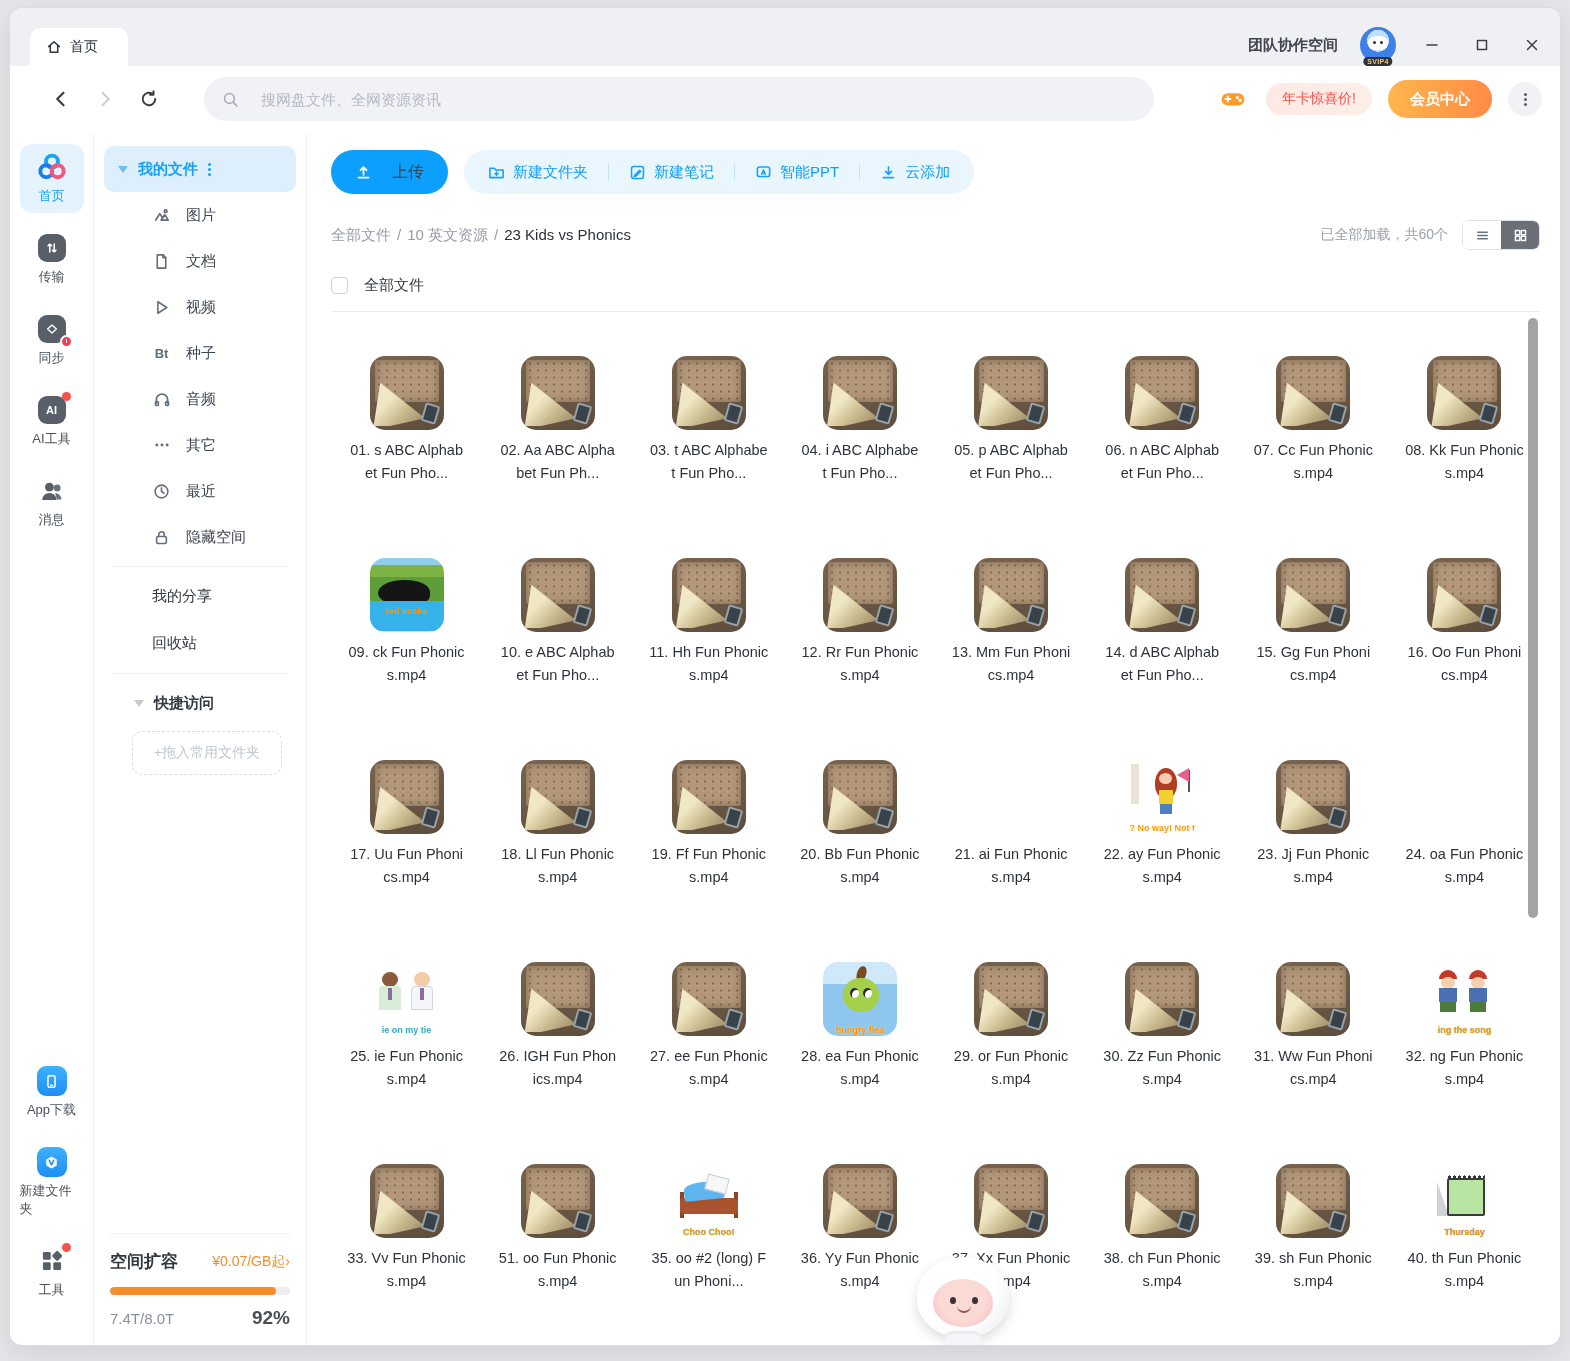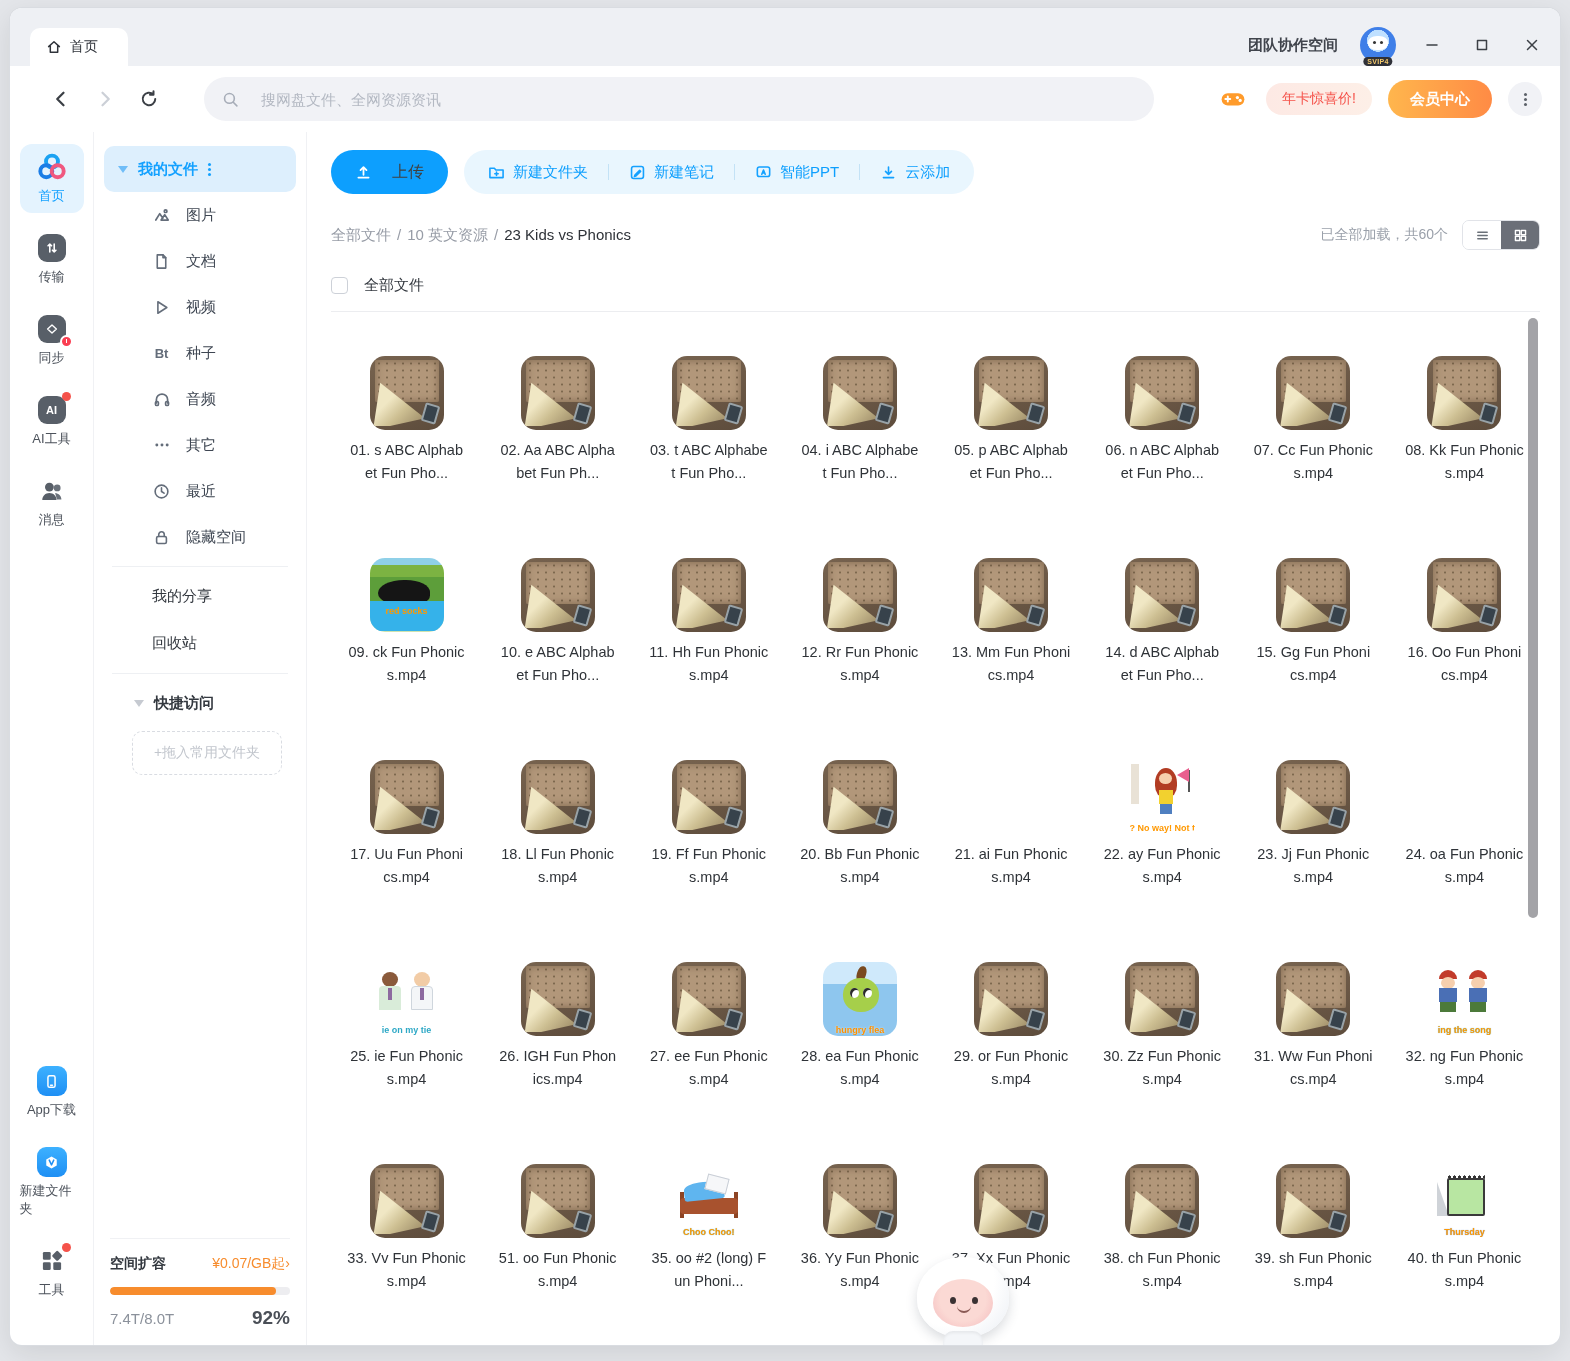--- a/index.html
+++ b/index.html
@@ -72,21 +72,21 @@
   .tree-item .ticon { width:19px; height:19px; color:#646d7a; display:flex; align-items:center; justify-content:center;
                       font-weight:bold; font-size:13px; }
   .tree-div { height:1px; background:#eef0f3; margin:6px 8px; }
   .tree-link { padding:14px 0 14px 48px; color:#33383f; cursor:pointer; }
   .quick { display:flex; align-items:center; gap:10px; padding:14px 0 10px 30px; color:#33383f; font-weight:bold; cursor:pointer; }
   .quick .tri { border-top-color:#c6cad1; }
   .drop-box { margin:8px 14px 0 28px; border:1.5px dashed #d9dce2; border-radius:10px; height:44px;
               display:flex; align-items:center; justify-content:center; color:#c2c6cd; font-size:14px; cursor:pointer; }
   .storage { position:absolute; left:16px; right:16px; bottom:16px; border-top:1px solid #f0f1f4; padding-top:16px; }
   .st-row1 { display:flex; align-items:center; justify-content:space-between; }
-  .st-title { font-size:14px; font-weight:bold; color:#33383f; }
+  .st-title { font-size:17px; font-weight:bold; color:#33383f; }
   .st-price { font-size:14px; color:var(--orange); cursor:pointer; }
   .st-bar { height:8px; background:#ededf0; border-radius:4px; margin:14px 0 12px; overflow:hidden; }
   .st-fill { height:100%; background:var(--orange); border-radius:4px; }
   .st-row2 { display:flex; align-items:center; justify-content:space-between; }
   .st-usage { font-size:15px; color:#8b919b; }
   .st-pct { font-size:19px; font-weight:bold; color:#4a4f57; }
 
   
   .main { flex:1; position:relative; padding:18px 20px 0 24px; display:flex; flex-direction:column; min-width:0; }
   .toolbar { display:flex; align-items:center; gap:16px; flex:0 0 auto; }

